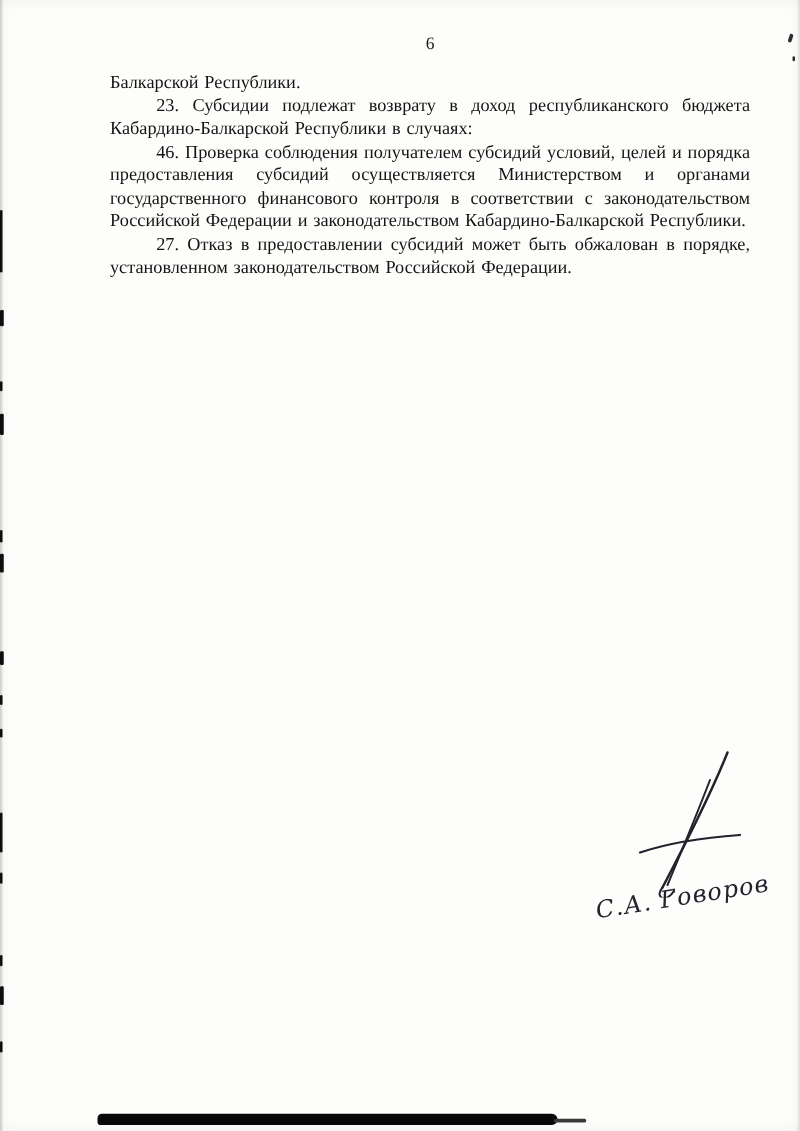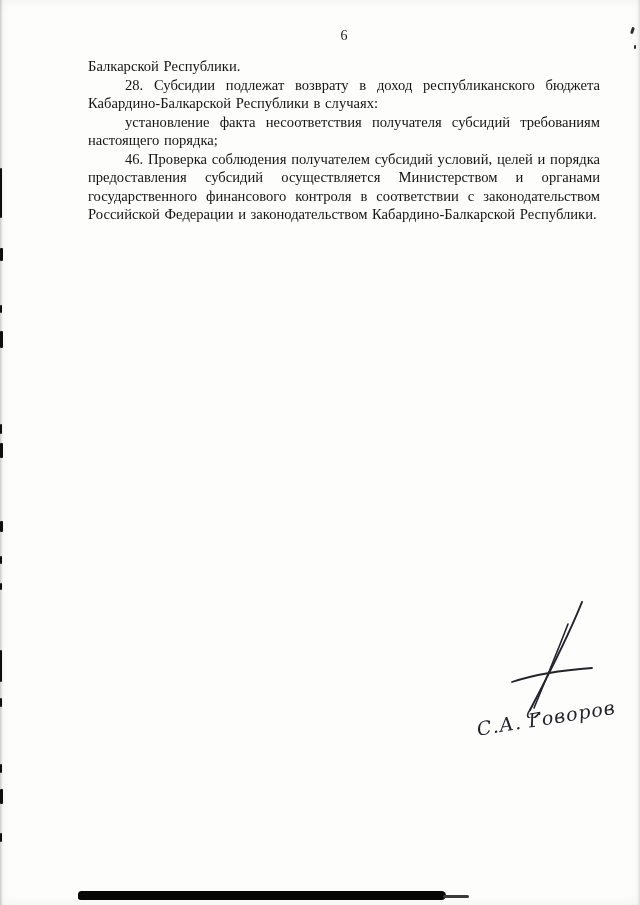--- a/index.html
+++ b/index.html
@@ -106,23 +106,23 @@
 
 <div class="page">
 
   <div class="edge-left"></div>
   <div class="edge-right"></div>
 
   <div class="page-number">6</div>
 
   <div class="text-block">
     <p class="no-indent">Балкарской Республики.</p>
-    <p>28. Субсидии подлежат возврату в доход республиканского бюджета Кабардино-Балкарской Республики в случаях:</p>
-    <p>установление факта несоответствия получателя субсидий требованиям настоящего порядка;</p>
+    <p>23. Субсидии подлежат возврату в доход республиканского бюджета Кабардино-Балкарской Республики в случаях:</p>
     <p>46. Проверка соблюдения получателем субсидий условий, целей и порядка предоставления субсидий осуществляется Министерством и органами государственного финансового контроля в соответствии с законодательством Российской Федерации и законодательством Кабардино-Балкарской Республики.</p>
+    <p>27. Отказ в предоставлении субсидий может быть обжалован в порядке, установленном законодательством Российской Федерации.</p>
   </div>
 
   <div class="signature">
     <svg class="sig-flourish" width="120" height="120" viewBox="0 0 120 120" fill="none">
       <path d="M92,4 C80,34 60,74 40,112" stroke="#23232e" stroke-width="2" stroke-linecap="round"></path>
       <path d="M78,26 C68,52 54,86 44,110" stroke="#23232e" stroke-width="1.6" stroke-linecap="round"></path>
       <path d="M22,84 C46,76 74,72 102,70" stroke="#23232e" stroke-width="1.8" stroke-linecap="round"></path>
       <path d="M40,112 c-7,8 3,13 9,3" stroke="#23232e" stroke-width="1.6" stroke-linecap="round"></path>
     </svg>
     <div class="sig-name">С.А. Говоров</div>

